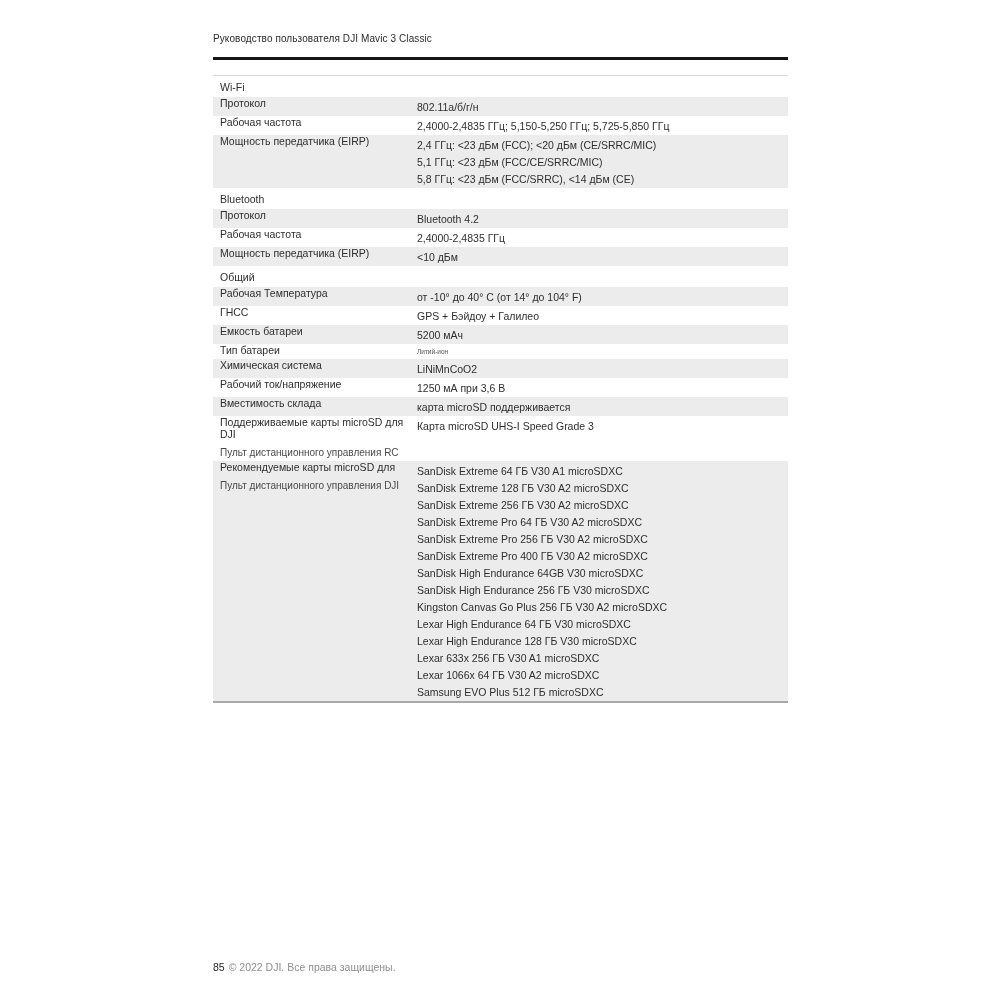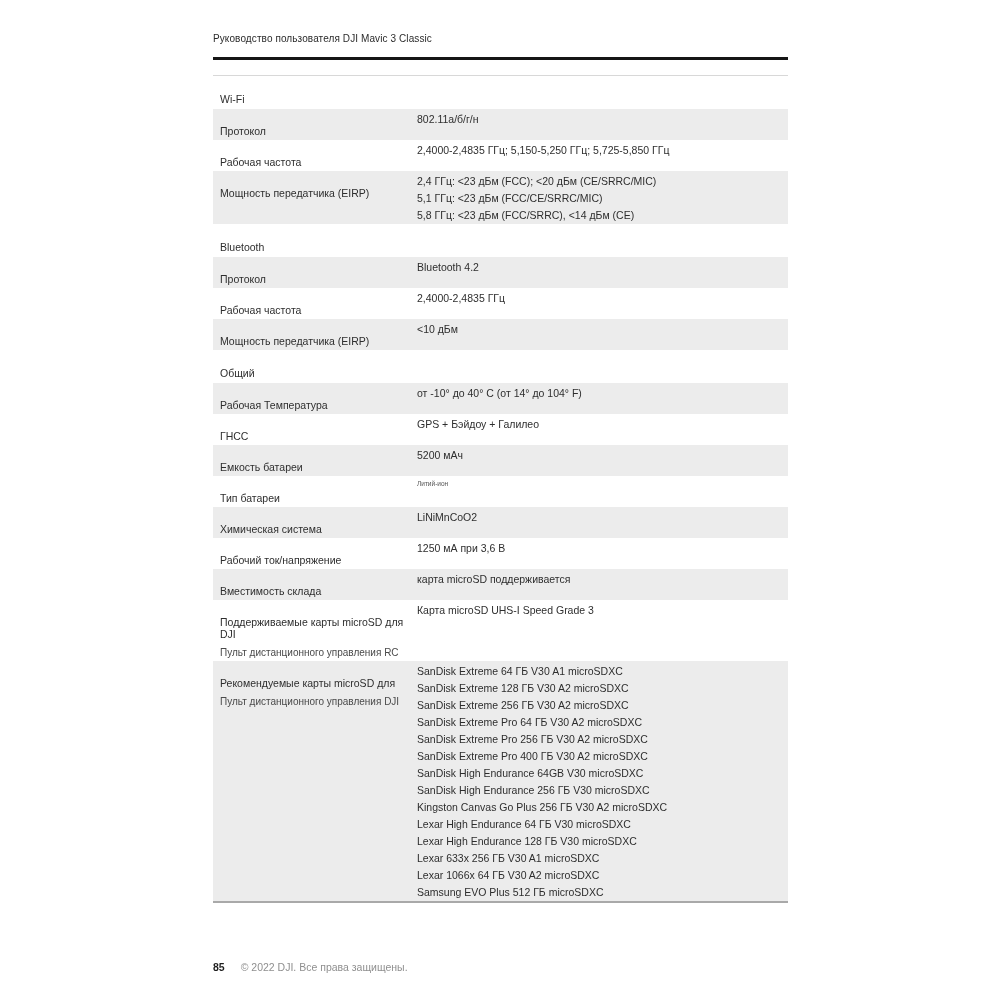--- a/index.html
+++ b/index.html
@@ -28,28 +28,27 @@
   }
   .spec-table {
     margin-top:15px;
     border-top:1px solid #d8d8d8;
     border-bottom:2px solid #a9a9a9;
   }
   .section-title {
     font-size:10.5px;
     padding:5px 0 4px 7px;
     background:#ffffff;
-    margin-top:12px;
   }
   .row { display:flex; }
   .row.shaded { background:#ececec; }
   .cell-label {
     flex:0 0 204px;
     font-size:10.5px;
-    padding:16px 6px 3px 7px;
+    padding:0 6px 3px 7px;
   }
   .sublabel {
     font-size:10px;
     color:#4a4a4a;
     margin-top:7px;
   }
   .cell-value {
     flex:1;
     font-size:10.5px;
     padding:1px 0;
@@ -61,22 +60,22 @@
   }
   .footer {
     position:absolute;
     left:213px; top:961px;
     font-size:10.5px;
     color:#8f8f8f;
     white-space:nowrap;
   }
   .footer .pagenum {
     color:#1f1f1f;
-    font-weight:bold;
-    margin-right:16px;
+    font-weight:normal;
+    margin-right:4px;
   }
 </style>
 </head>
 <body>
 
 <div class="content">
   <div class="doc-header">Руководство пользователя DJI Mavic 3 Classic</div>
   <hr class="rule-thick">
   <div id="spec-table" class="spec-table">
       <div class="section-title">Wi-Fi</div>

